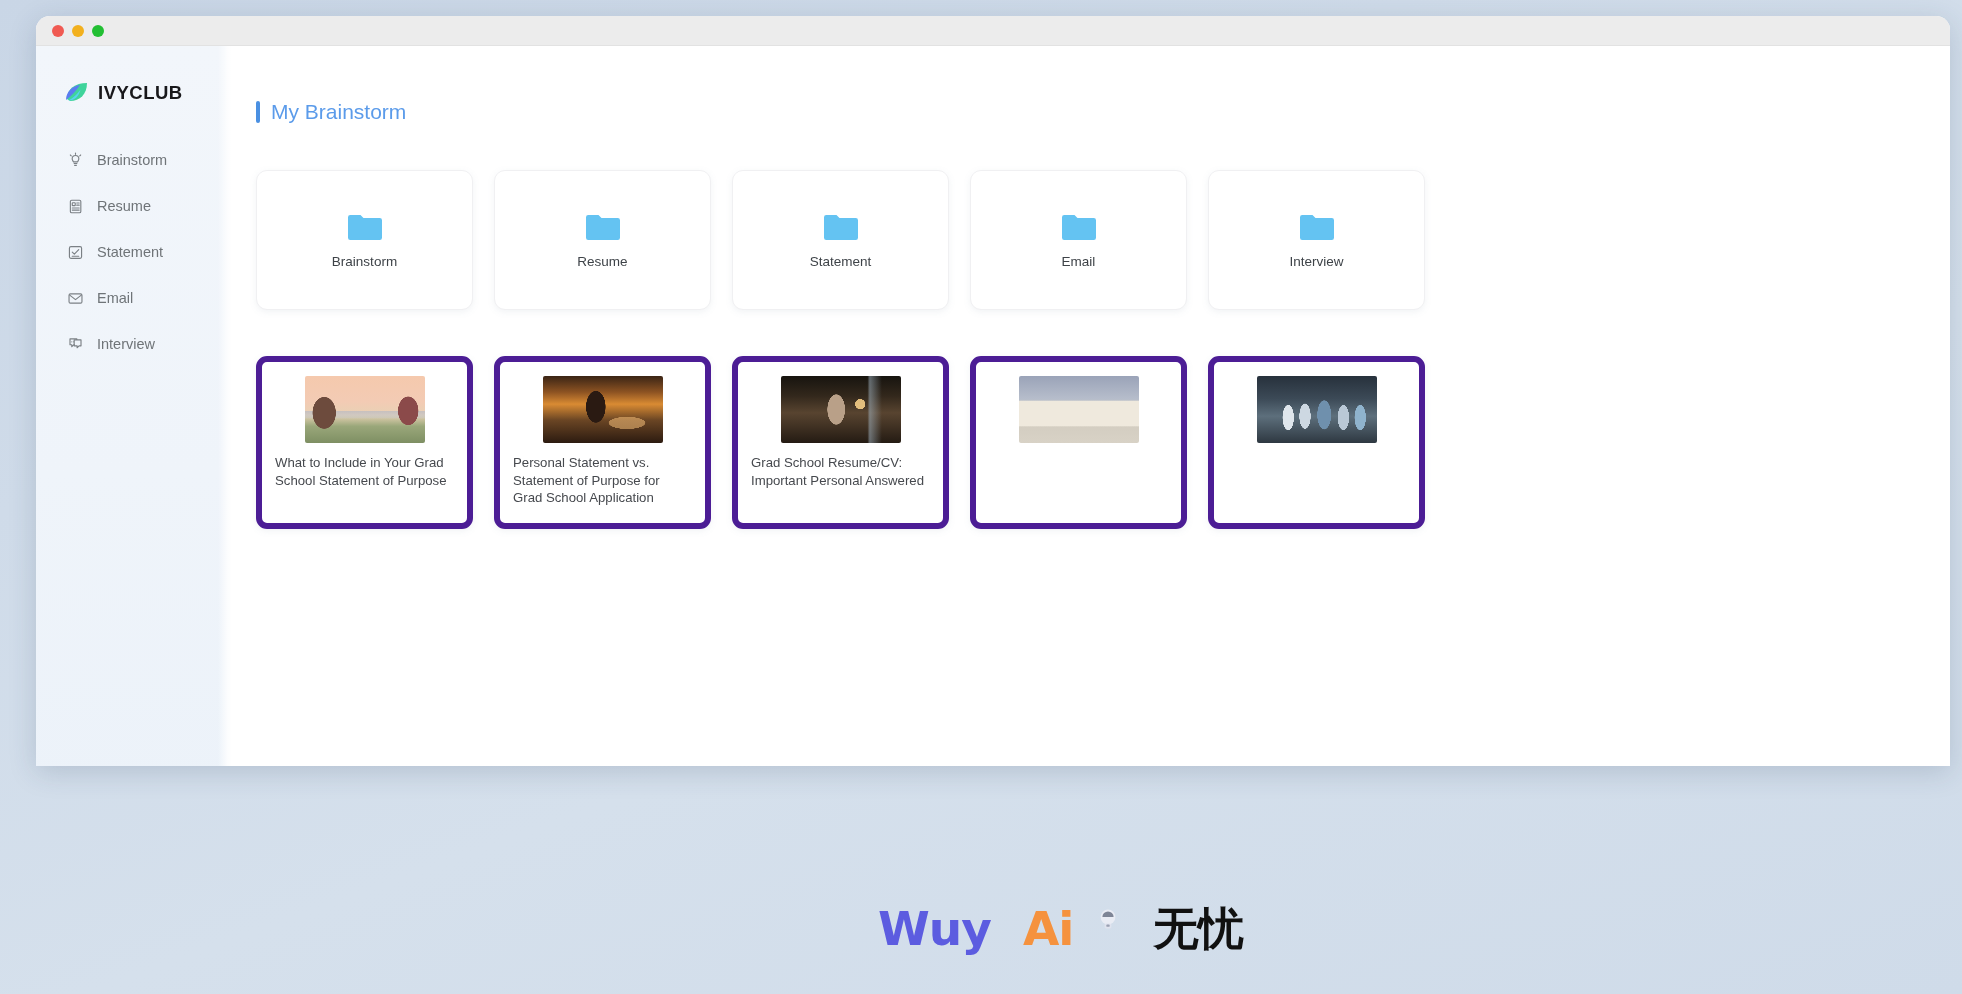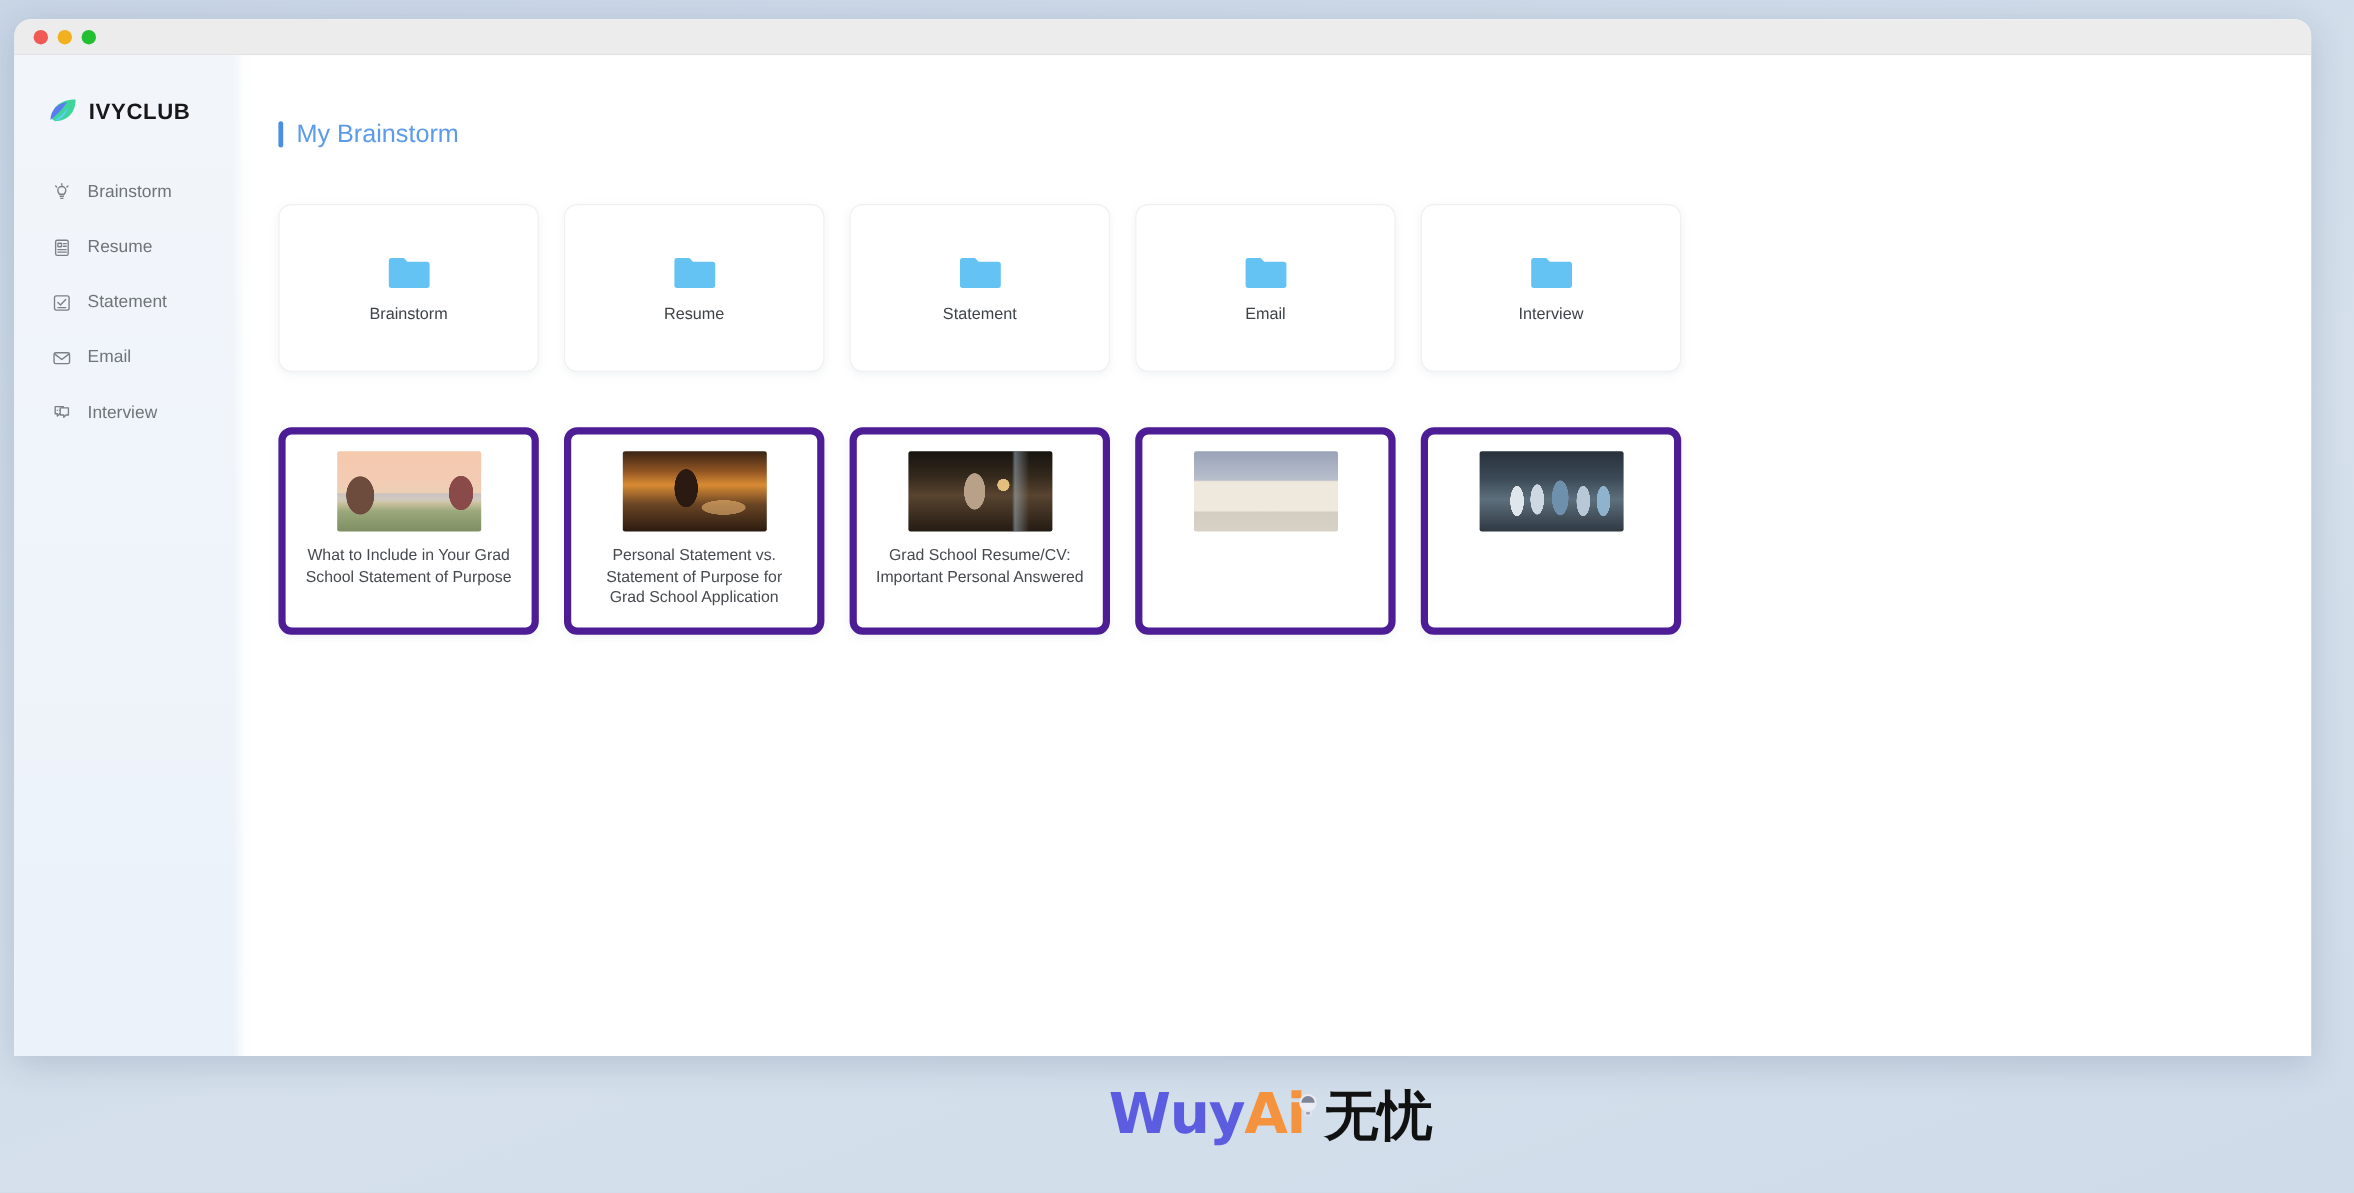--- a/index.html
+++ b/index.html
@@ -16,29 +16,28 @@
   #desktop {
     position: relative;
     width: 1962px;
     height: 994px;
     background: linear-gradient(160deg, #c9d6e6 0%, #d5e0ec 60%, #cfdbe9 100%);
   }
 
   
   #window {
     position: absolute;
-    left: 12px;
+    left: 36px;
     top: 16px;
     width: 1914px;
-    height: 864px;
+    height: 750px;
     background: #ffffff;
     border-radius: 14px 14px 0 0;
     box-shadow: 0 6px 28px rgba(40,60,90,0.18);
     overflow: hidden;
-    text-align: center;
   }
 
   
   .titlebar {
     position: relative;
     height: 30px;
     background: #ececec;
     border-bottom: 1px solid #e2e2e2;
     display: flex;
     align-items: center;
@@ -226,26 +225,27 @@
   }
   .blog-title {
     font-size: 13.2px;
     line-height: 17.5px;
     color: #46494e;
   }
 
   
   .watermark {
     position: absolute;
-    left: 924px;
+    left: 878px;
     top: 905px;
     display: flex;
-    align-items: flex-end;
+    align-items: center;
     pointer-events: none;
     user-select: none;
+    gap: 32px;
   }
   .wm-latin {
     font-size: 47px;
     font-weight: bold;
     color: #5c5ce0;
     letter-spacing: -1px;
     line-height: 1;
     font-family: "DejaVu Sans", sans-serif;
   }
   .wm-ai { color: #f5923e; }

